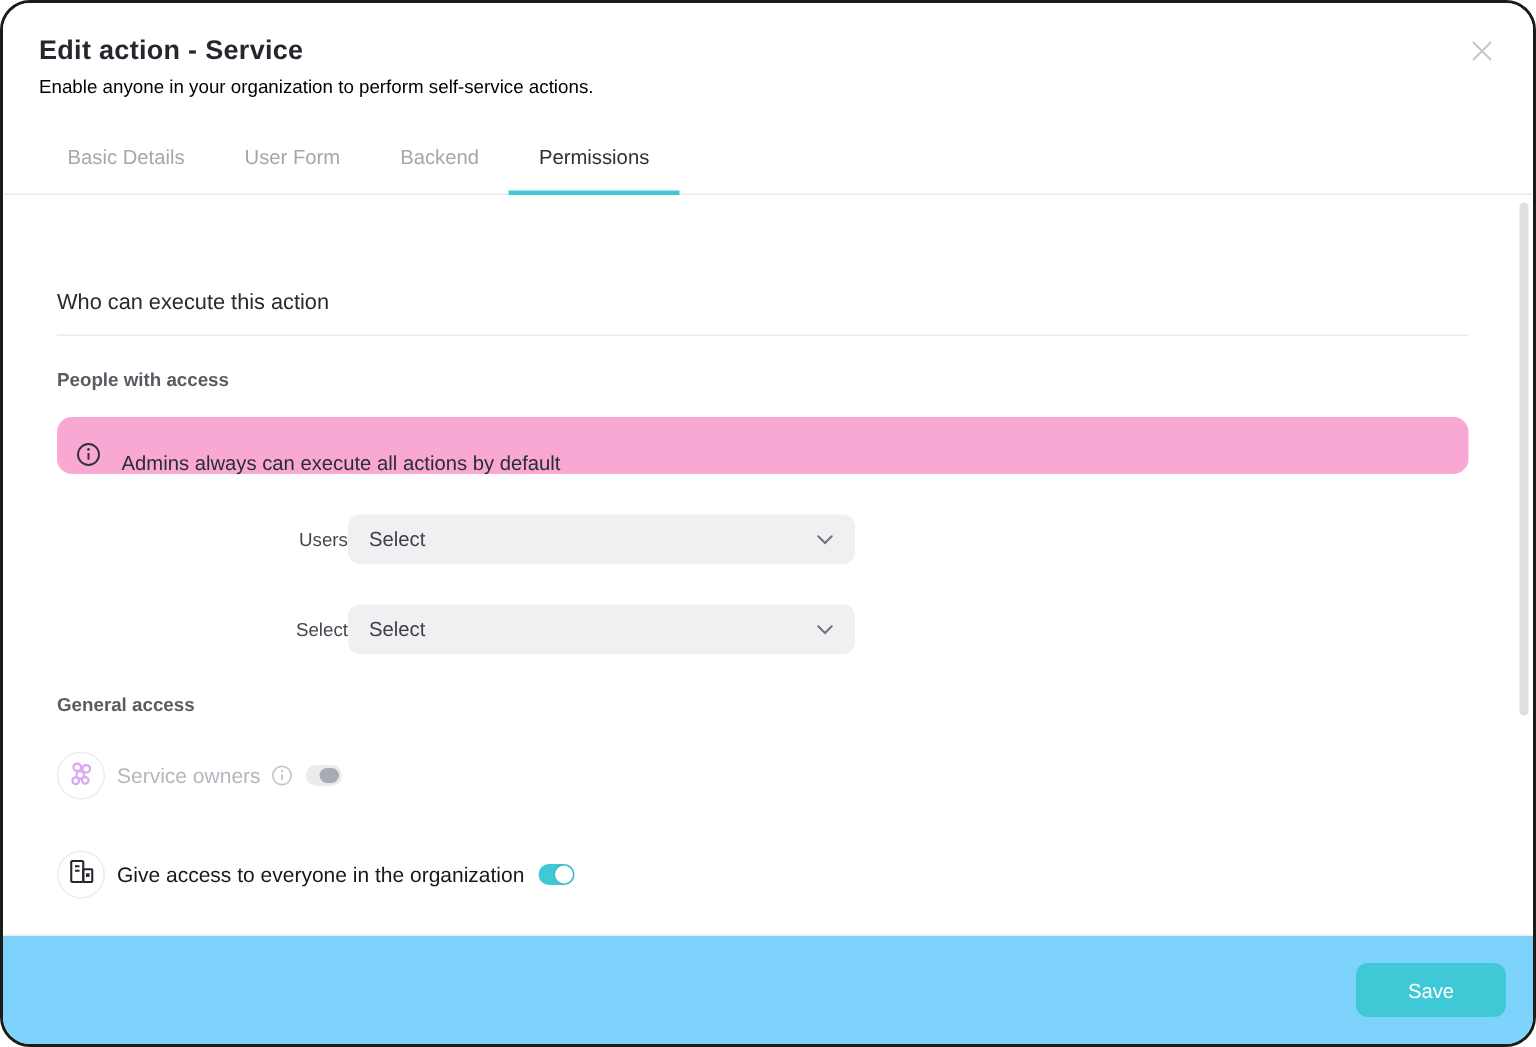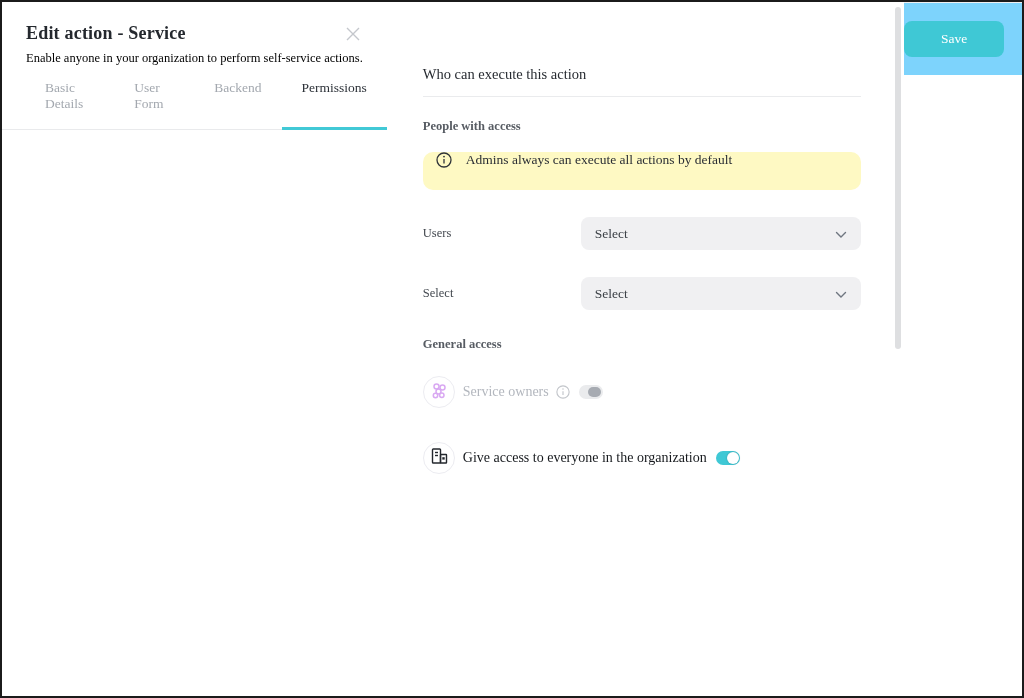--- a/index.html
+++ b/index.html
@@ -6,24 +6,24 @@
   html, body { background: #ffffff; }
   body {
     width: 1024px; height: 698px;
     font-family: "Liberation Sans", "DejaVu Sans", sans-serif;
     -webkit-font-smoothing: antialiased;
   }
   .modal {
     width: 1024px; height: 698px;
     background: #ffffff;
     border: 2px solid #1b1b1b;
-    border-radius: 0;
+    border-radius: 20px;
     overflow: hidden;
     display: flex;
-    font-family: Liberation Serif, serif;
+    flex-direction: column;
   }
 
   
   .header {
     position: relative;
     height: 128px;
     flex: 0 0 auto;
     border-bottom: 1px solid #e9eaec;
     background: #fff;
   }
@@ -82,40 +82,41 @@
   .subheading {
     font-size: 12.5px;
     font-weight: 700;
     color: #575c63;
   }
   .subheading.people { margin-top: 22px; }
   .subheading.general { margin-top: 27px; }
   .banner {
     margin-top: 18px;
     height: 38px;
-    background: #fef9c3;
+    background: #f9a8d4;
     border-radius: 10px;
     display: flex;
-    align-items: flex-start;
+    align-items: flex-end;
     padding: 0 13px;
   }
   .banner-text {
     margin-left: 14px;
     font-size: 13.5px;
     color: #2a2e34;
   }
   .field-row {
     display: flex;
     align-items: center;
     margin-top: 27px;
   }
   .field-label {
     width: 194px;
     font-size: 12.5px;
     color: #43484f;
+    text-align: right;
   }
   .select {
     width: 338px;
     height: 33px;
     background: #f0f0f2;
     border-radius: 8px;
     display: flex;
     align-items: center;
     justify-content: space-between;
     padding: 0 14px;

